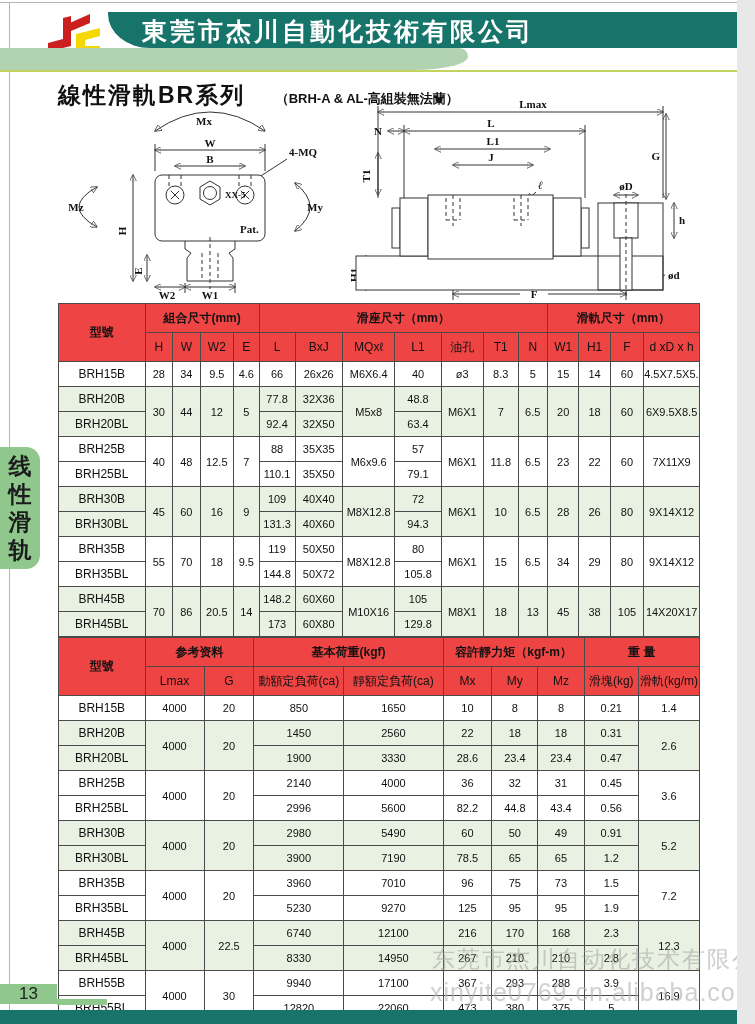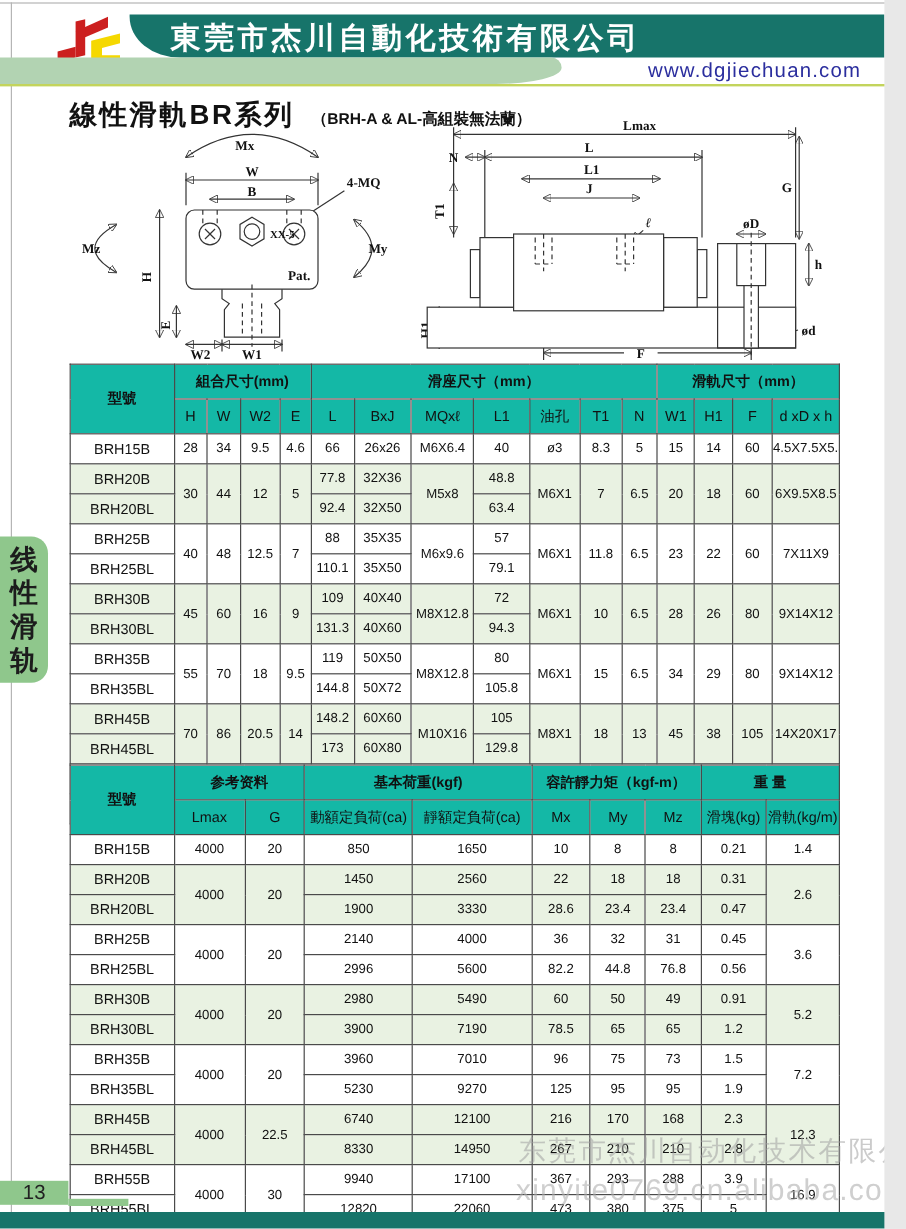--- a/index.html
+++ b/index.html
@@ -19,41 +19,41 @@
               border-bottom-right-radius:90px 22px;border-top-right-radius:14px;}
   .company-en{position:absolute;left:75px;top:51px;font-family:"Liberation Serif",serif;
               font-weight:bold;font-size:13px;color:#1b4f46;letter-spacing:.4px;white-space:nowrap;}
   .website{position:absolute;left:540px;top:49px;font-size:17px;color:#2b2e9e;letter-spacing:1px;}
   .yellow-line{position:absolute;left:0;top:70px;width:755px;height:2px;background:#c3d45c;}
   .logo{position:absolute;left:38px;top:6px;}
 
   
   .title{position:absolute;left:58px;top:80px;white-space:nowrap;}
   .title .main{font-size:23px;font-weight:bold;letter-spacing:2px;}
-  .title .sub{font-size:13px;font-weight:bold;margin-left:10px;}
+  .title .sub{font-size:13px;font-weight:bold;margin-left:26px;}
 
   
   .side-tab{position:absolute;left:0;top:447px;width:40px;height:122px;background:#8fc78c;
             border-radius:0 14px 14px 0;display:flex;flex-direction:column;align-items:center;
             justify-content:center;font-size:23px;font-weight:bold;color:#1c1c1c;line-height:1.22;}
 
   
   .diag{position:absolute;}
   .diag text{font-family:"Liberation Serif",serif;font-size:11px;font-weight:bold;fill:#111;}
   .diag .small{font-size:9px;}
   .diag line,.diag path,.diag rect,.diag circle,.diag polygon{stroke:#333;stroke-width:1;fill:none;}
   .diag .fillw{fill:#fff;}
   .diag .dash{stroke-dasharray:4 3;}
 
   
   table.spec{position:absolute;left:58px;width:642px;border-collapse:collapse;table-layout:fixed;
              background:#fff;}
   table.spec th,table.spec td{border:1px solid #4a4a4a;text-align:center;vertical-align:middle;
              padding:0;overflow:hidden;white-space:nowrap;}
-  table.spec th{background:#14b8a6;font-size:12px;font-weight:bold;height:28px;}
+  table.spec th{background:#ef4444;font-size:12px;font-weight:bold;height:28px;}
   table.spec thead tr:nth-child(2) th{font-weight:normal;font-size:12px;}
   table.spec td{font-size:11px;height:24px;background:#fff;}
   table.spec td.c0{font-size:12px;margin-left:47px;}
   table.spec tr.shade td{background:#e9f2e2;}
   #table1{top:303px;}
   #table2{top:637px;}
   #table1 col.c0{width:13.5%}#table1 col.c1{width:4.3%}#table1 col.c2{width:4.3%}
   #table1 col.c3{width:5.2%}#table1 col.c4{width:4.0%}#table1 col.c5{width:5.6%}
   #table1 col.c6{width:7.4%}#table1 col.c7{width:8.2%}#table1 col.c8{width:7.2%}
   #table1 col.c9{width:6.6%}#table1 col.c10{width:5.4%}#table1 col.c11{width:4.6%}
@@ -84,21 +84,20 @@
 
   <div class="teal-bar"></div>
   <svg class="logo" width="80" height="58" viewBox="0 0 80 58">
     <polygon points="25,20 52,8 52,17 33,25" fill="#cc1f1f"></polygon>
     <polygon points="25,12 33,10 33,40 25,42" fill="#cc1f1f"></polygon>
     <polygon points="10,37 25,33 25,42 10,46" fill="#cc1f1f"></polygon>
     <path d="M62,22 L38,28 L38,48 L62,48 L62,40 L47,40 L47,34 L62,30 Z" fill="#f5d800"></path>
   </svg>
   <div class="company-cn">東莞市杰川自動化技術有限公司</div>
   <div class="green-band"></div>
-  <div class="website">www.dgjiechuan.com</div>
   <div class="yellow-line"></div>
 
   <div class="title">
     <span class="main">線性滑軌BR系列</span>
     <span class="sub">（BRH-A &amp; AL-高組裝無法蘭）</span>
   </div>
 
   <div class="side-tab">
     <span>线</span>
     <span>性</span>
@@ -521,21 +520,21 @@
           <td class="c7">31</td>
           <td class="c8">0.45</td>
           <td rowspan="2" class="c9">3.6</td>
         </tr>
         <tr>
           <td class="c0">BRH25BL</td>
           <td class="c3">2996</td>
           <td class="c4">5600</td>
           <td class="c5">82.2</td>
           <td class="c6">44.8</td>
-          <td class="c7">76.8</td>
+          <td class="c7">43.4</td>
           <td class="c8">0.56</td>
         </tr>
         <tr class="shade">
           <td class="c0">BRH30B</td>
           <td rowspan="2" class="c1">4000</td>
           <td rowspan="2" class="c2">20</td>
           <td class="c3">2980</td>
           <td class="c4">5490</td>
           <td class="c5">60</td>
           <td class="c6">50</td>

